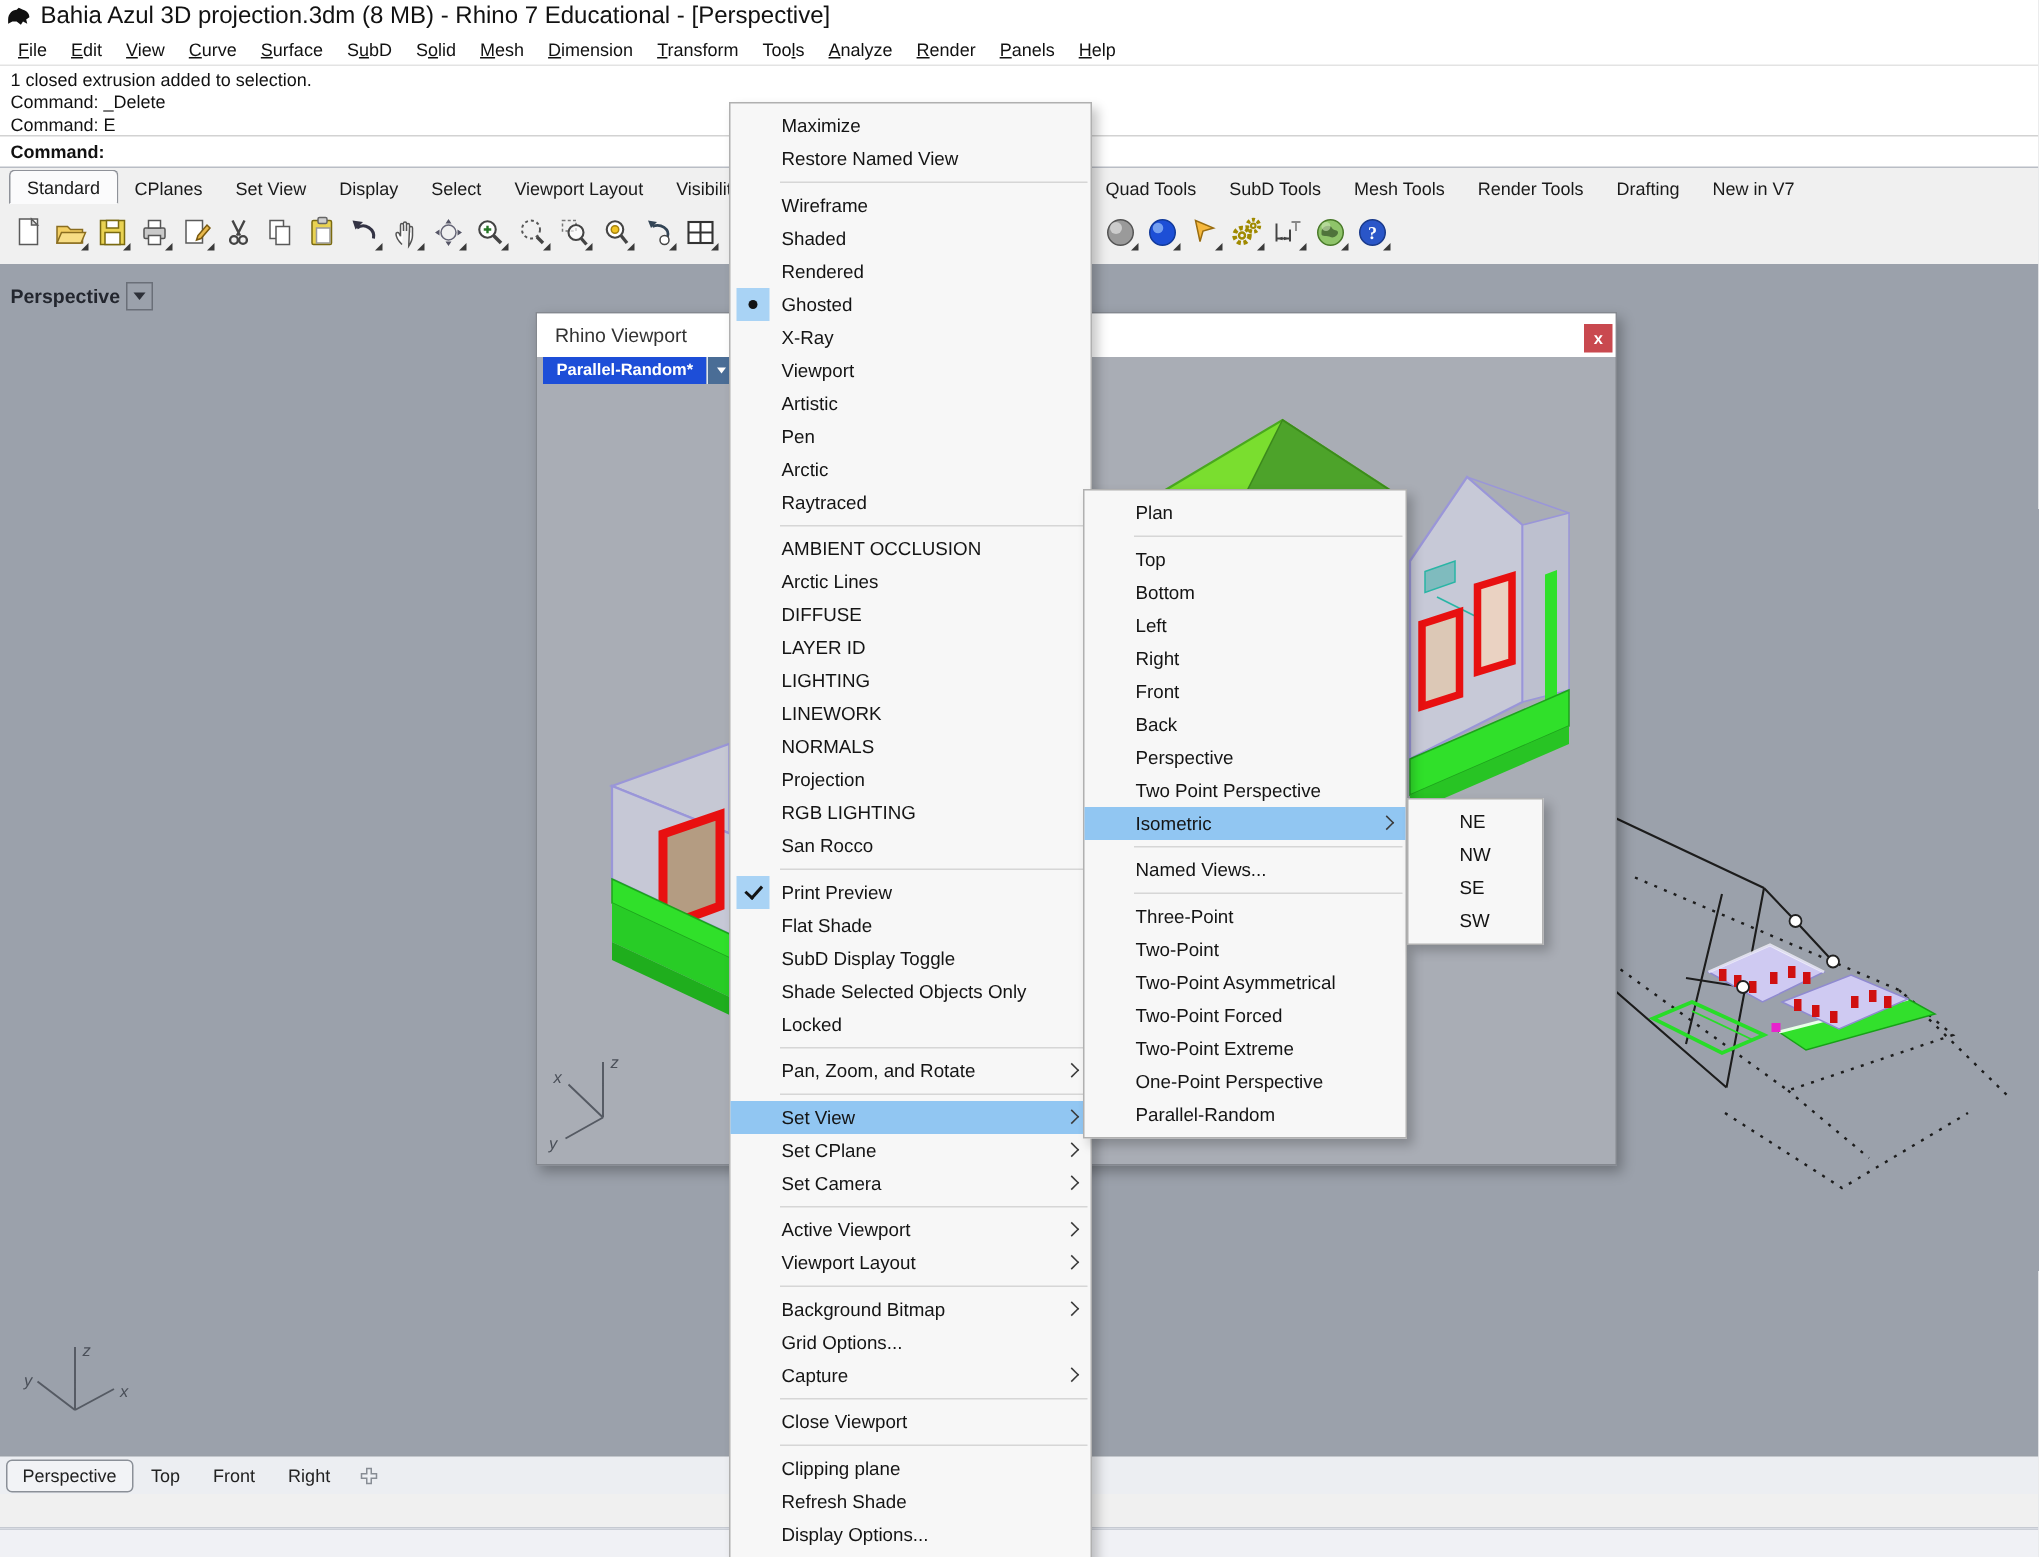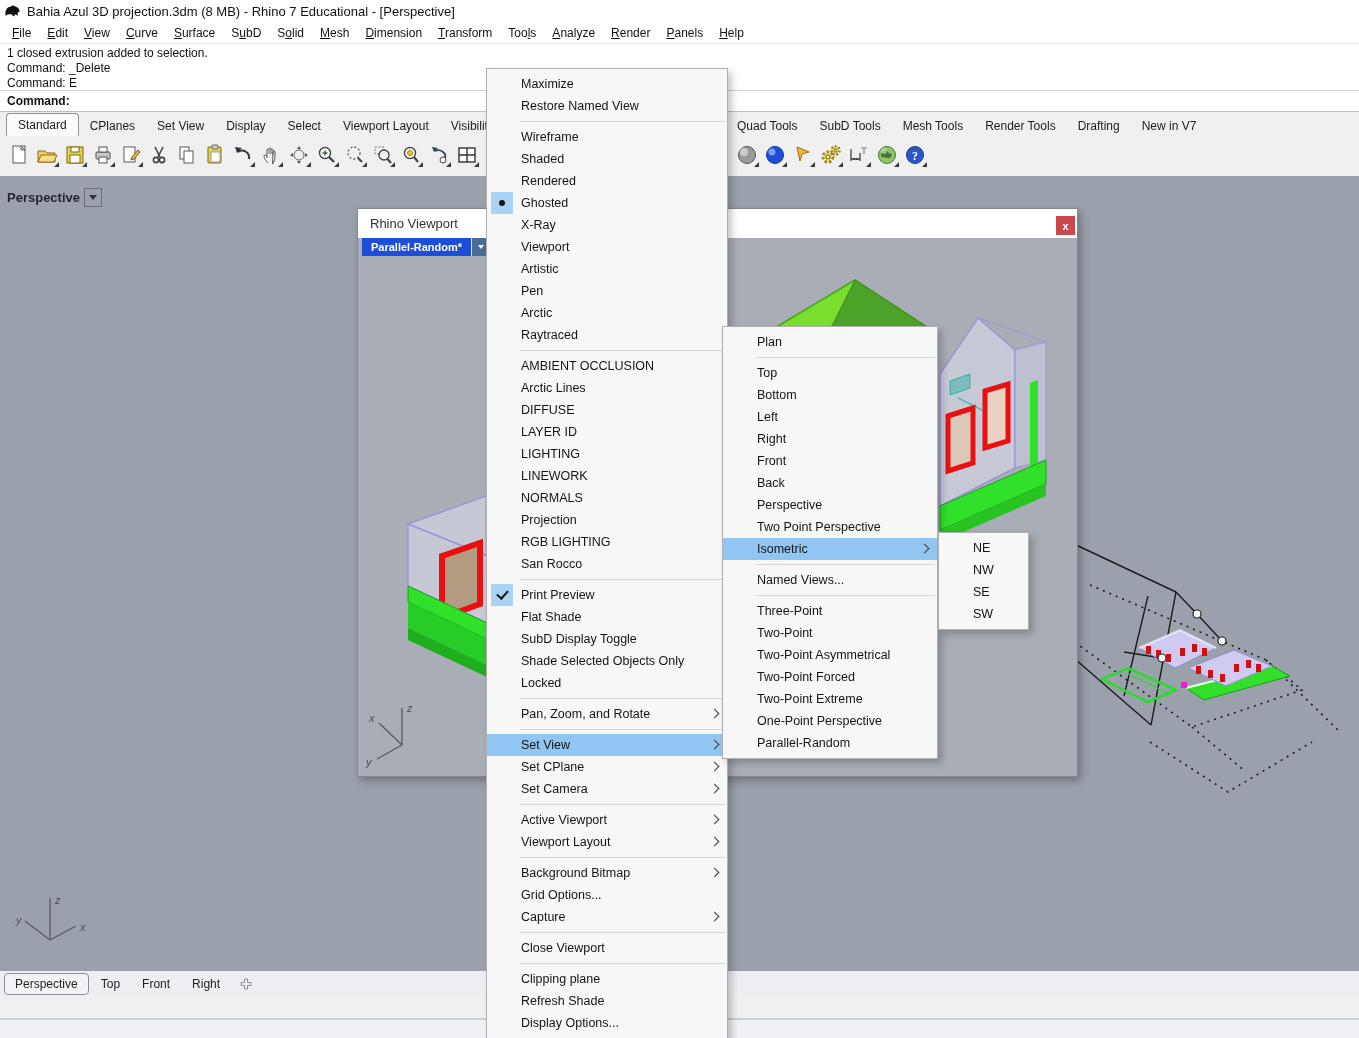--- a/index.html
+++ b/index.html
@@ -1,21 +1,21 @@
 <!DOCTYPE html>
 <html><head>
 <meta charset="utf-8">
 <style>
   html,body{margin:0;padding:0;background:#fff;}
   .screen{position:relative;width:1359px;height:1038px;background:#f0f0f0;overflow:hidden;
           font-family:"Liberation Sans",sans-serif;color:#111;}
   .abs{position:absolute;}
 
   
-  .titlebar{left:0;top:0;width:100%;height:22px;background:#fff;display:flex;align-items:center;gap:6px;padding-left:4px;box-sizing:border-box;font-size:13px;}
+  .titlebar{left:0;top:0;width:100%;height:22px;background:#fff;display:flex;align-items:center;gap:6px;padding-left:4px;box-sizing:border-box;font-size:16px;}
   .titlebar .logo{width:17px;height:17px;flex:0 0 auto;}
 
   
   .menubar{left:0;top:22px;width:100%;height:22px;background:#fff;display:flex;align-items:center;padding-left:4px;box-sizing:border-box;font-size:12px;border-bottom:1px solid #e3e3e3;}
   .menubar .mb{padding:3px 8px;cursor:default;}
 
   
   .cmdarea{left:0;top:44px;width:100%;height:68px;background:#fff;border-bottom:1px solid #b9bdc5;box-sizing:border-box;font-size:12px;}
   .cmdhist{padding:2px 12px 0 7px;line-height:15px;}
   .cmdprompt{position:absolute;left:0;top:46px;width:100%;height:21px;border-top:1px solid #d2d2d2;font-weight:bold;padding:3px 0 0 7px;box-sizing:border-box;}

